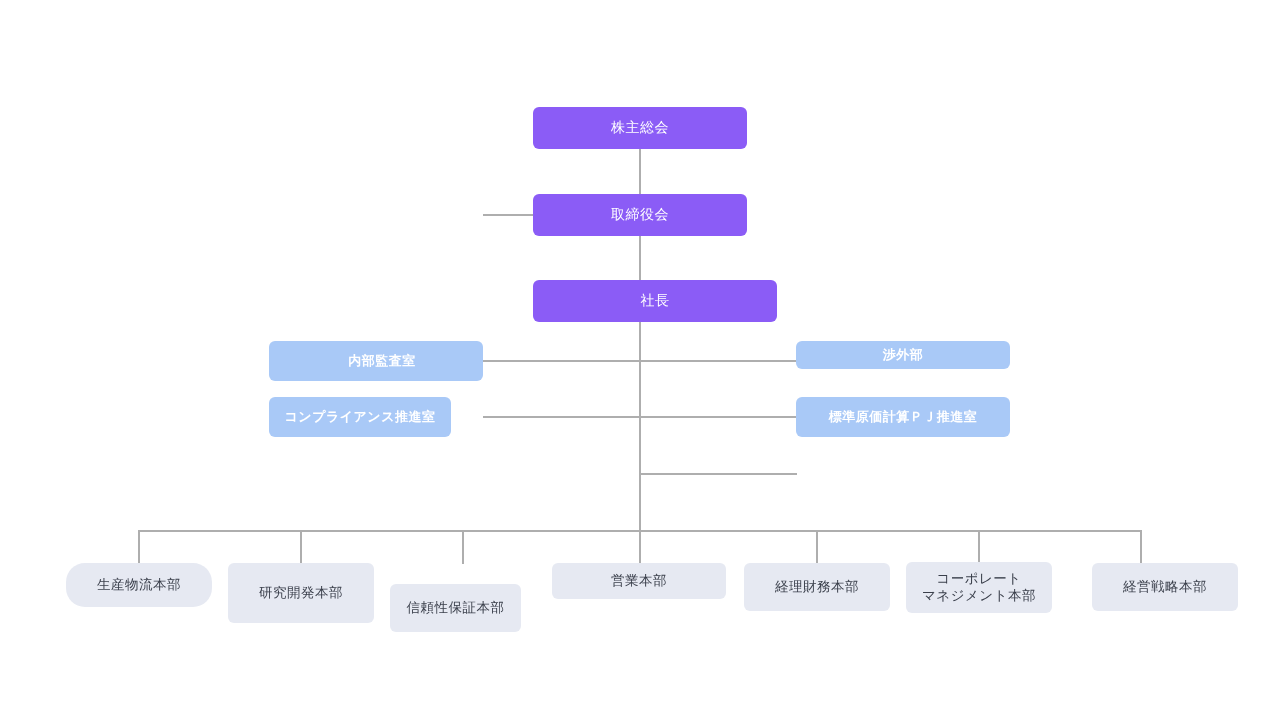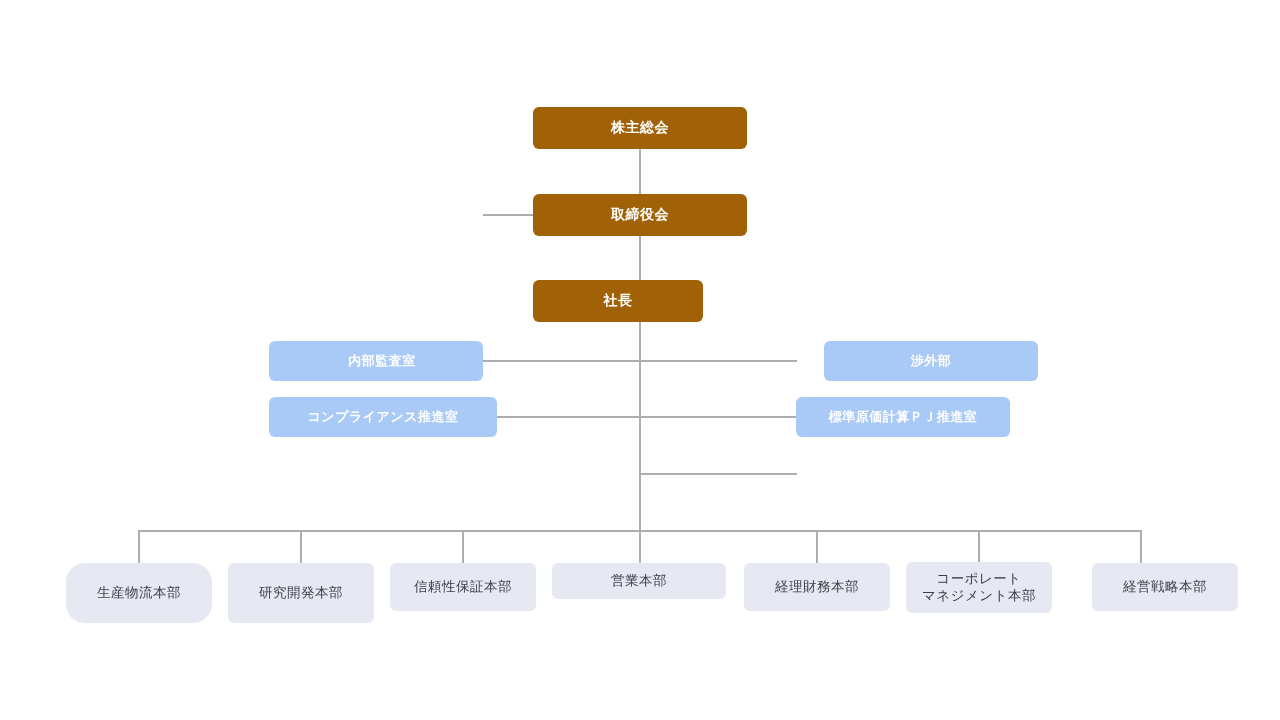--- a/index.html
+++ b/index.html
@@ -36,24 +36,24 @@
     display: flex;
     align-items: center;
     justify-content: center;
     text-align: center;
     border-radius: 6px;
     line-height: 1.25;
     white-space: pre-line;
   }
 
   .node.level-top {
-    background: #a16207;
+    background: #8b5cf6;
     color: #ffffff;
     font-size: 14px;
-    font-weight: bold;
+    font-weight: normal;
     letter-spacing: 0.5px;
   }
 
   .node.level-staff {
     background: #a9c9f7;
     color: #ffffff;
     font-size: 13px;
     font-weight: bold;
     letter-spacing: 0.5px;
   }
@@ -95,36 +95,36 @@
   <div class="line line-v" style="left:639px; top:530px; height:34px;"></div>
   <div class="line line-v" style="left:816px; top:530px; height:34px;"></div>
   <div class="line line-v" style="left:978px; top:530px; height:33px;"></div>
   <div class="line line-v" style="left:1140px; top:530px; height:34px;"></div>
 
   <div class="node level-top" style="left:533px; top:107px; width:214px; height:42px;">株主総会</div>
 
   <div class="node level-top" style="left:533px; top:194px; width:214px; height:42px;">取締役会</div>
 
 
-  <div class="node level-top" style="left:533px; top:280px; width:170px; height:42px;text-align:center;">社長</div>
+  <div class="node level-top" style="left:533px; top:280px; width:244px; height:42px;text-align:center;">社長</div>
 
   <div class="node level-staff" style="left:269px; top:341px; width:214px; height:40px;padding-left:12px;">内部監査室</div>
 
-  <div class="node level-staff" style="left:269px; top:397px; width:228px; height:40px;">コンプライアンス推進室</div>
+  <div class="node level-staff" style="left:269px; top:397px; width:182px; height:40px;">コンプライアンス推進室</div>
 
-  <div class="node level-staff" style="left:796px; top:341px; width:214px; height:40px;margin-left:28px;">渉外部</div>
+  <div class="node level-staff" style="left:796px; top:341px; width:214px; height:28px;">渉外部</div>
 
   <div class="node level-staff" style="left:796px; top:397px; width:214px; height:40px;">標準原価計算ＰＪ推進室</div>
 
 
-  <div class="node level-division" style="left:66px; top:563px; width:146px; height:60px;border-radius:19px;">生産物流本部</div>
+  <div class="node level-division" style="left:66px; top:563px; width:146px; height:44px;border-radius:19px;">生産物流本部</div>
 
   <div class="node level-division" style="left:228px; top:563px; width:146px; height:60px;">研究開発本部</div>
 
-  <div class="node level-division" style="left:390px; top:563px; width:146px; height:48px;">信頼性保証本部</div>
+  <div class="node level-division" style="left:390px; top:584px; width:131px; height:48px;">信頼性保証本部</div>
 
   <div class="node level-division" style="left:552px; top:563px; width:174px; height:36px;">営業本部</div>
 
   <div class="node level-division" style="left:744px; top:563px; width:146px; height:48px;">経理財務本部</div>
 
   <div class="node level-division" style="left:906px; top:562px; width:146px; height:51px;">コーポレート
 マネジメント本部</div>
 
   <div class="node level-division" style="left:1092px; top:563px; width:146px; height:48px;">経営戦略本部</div>
 

